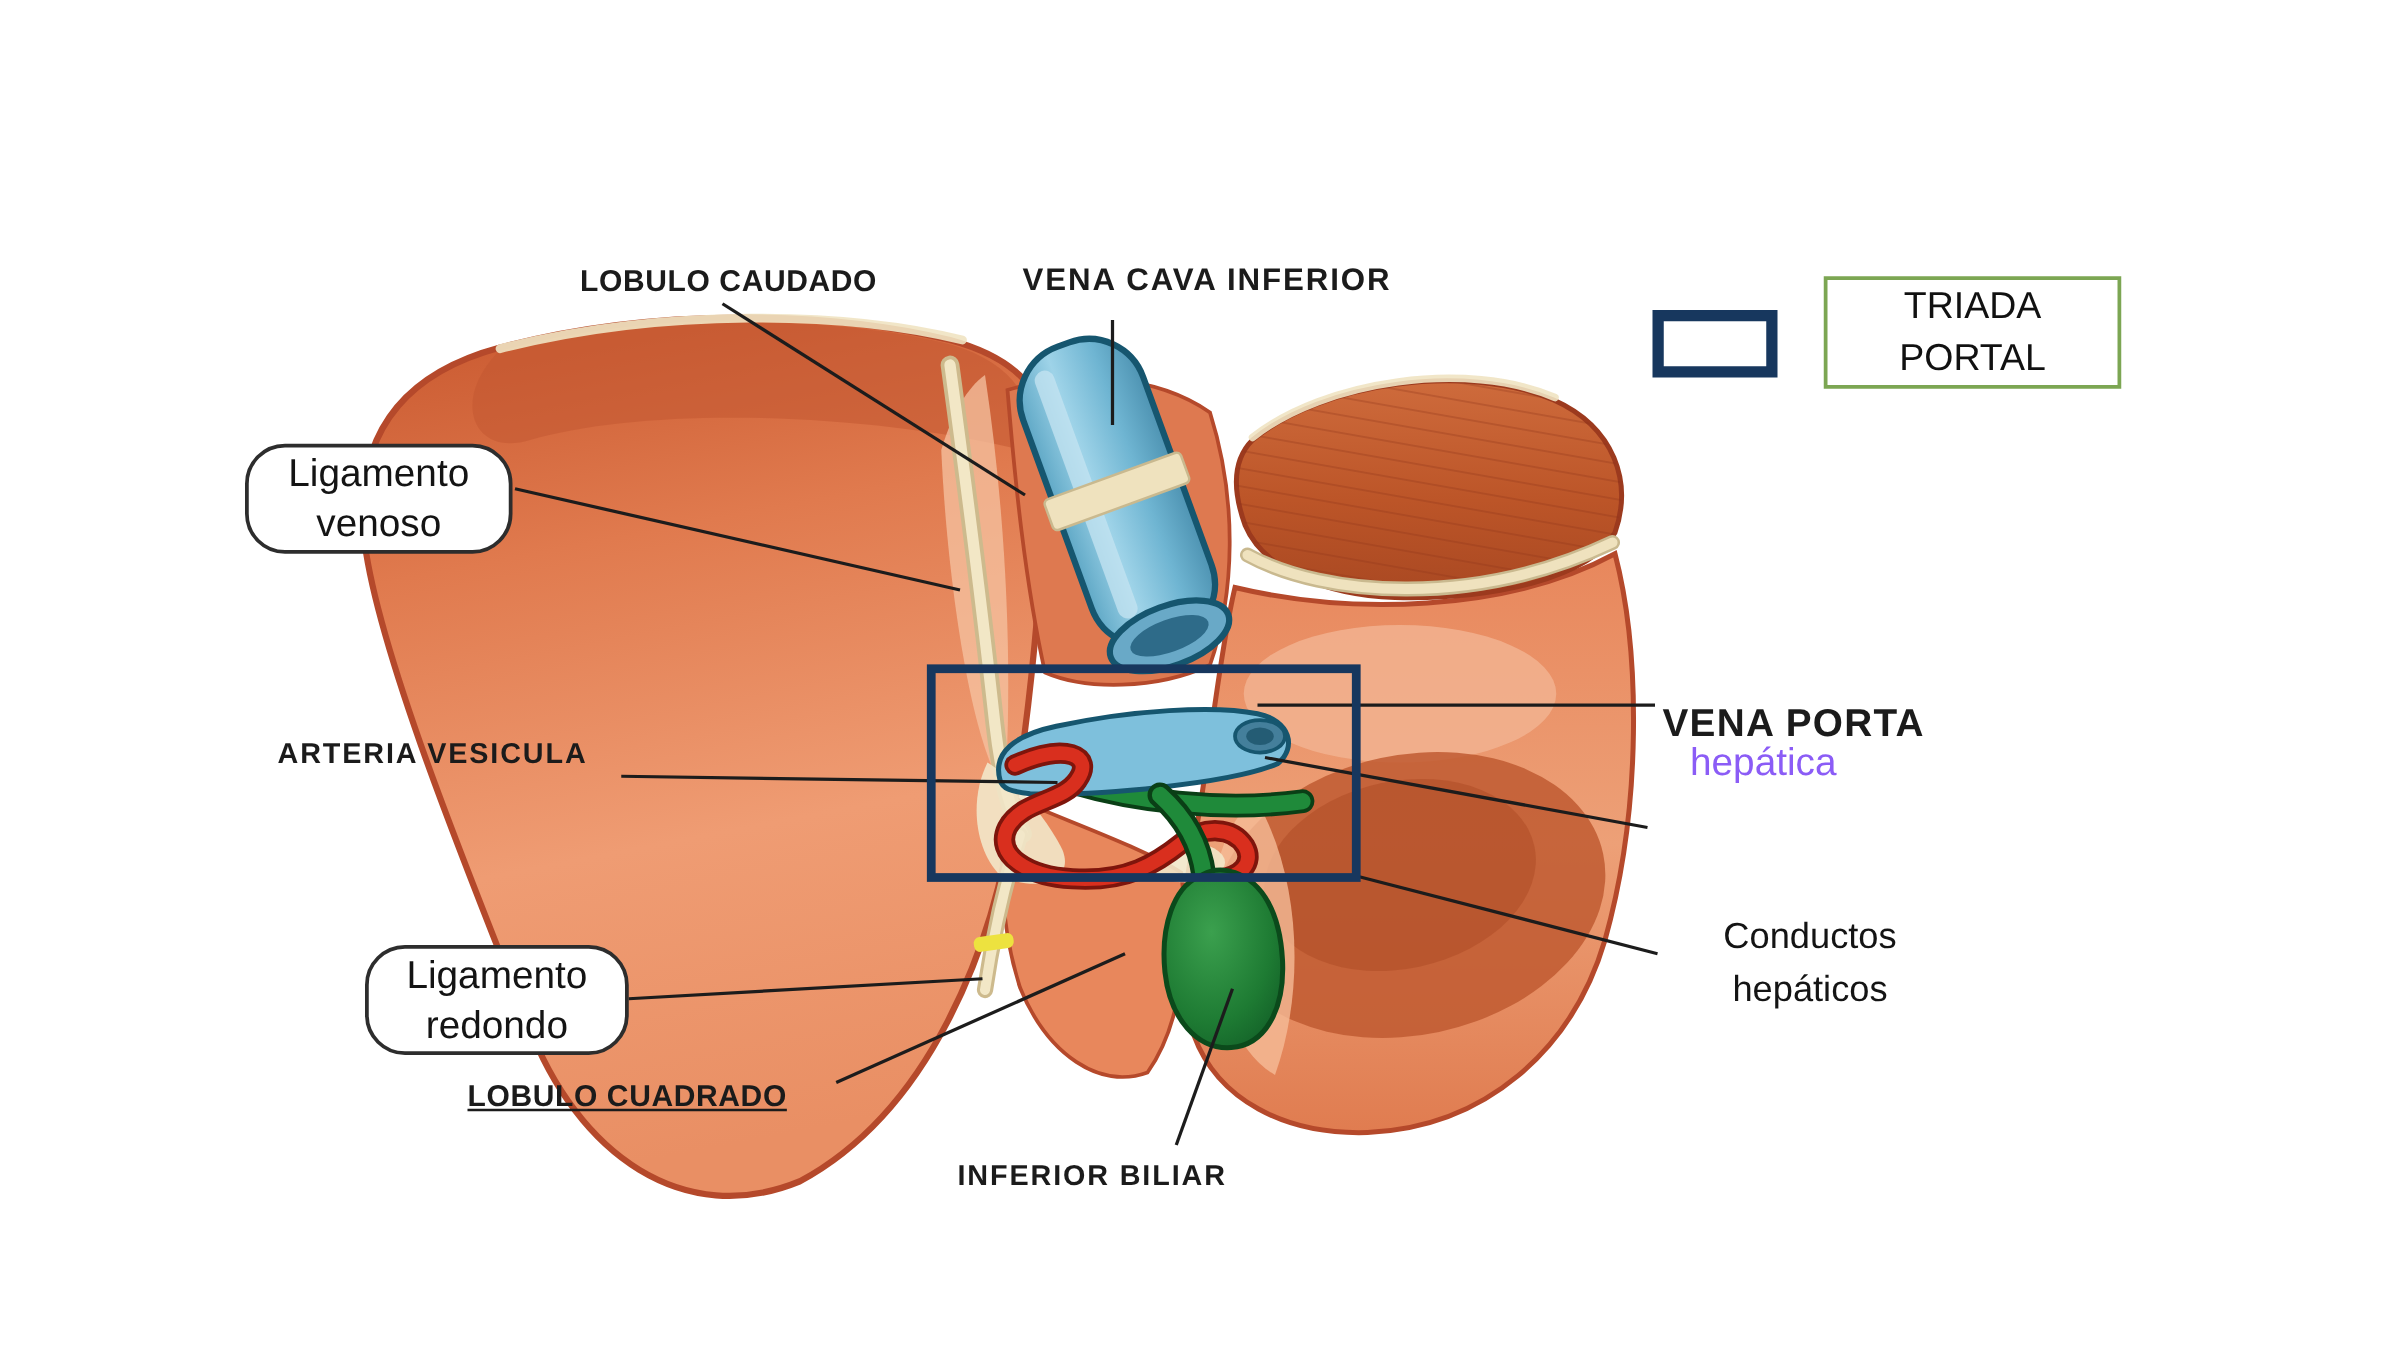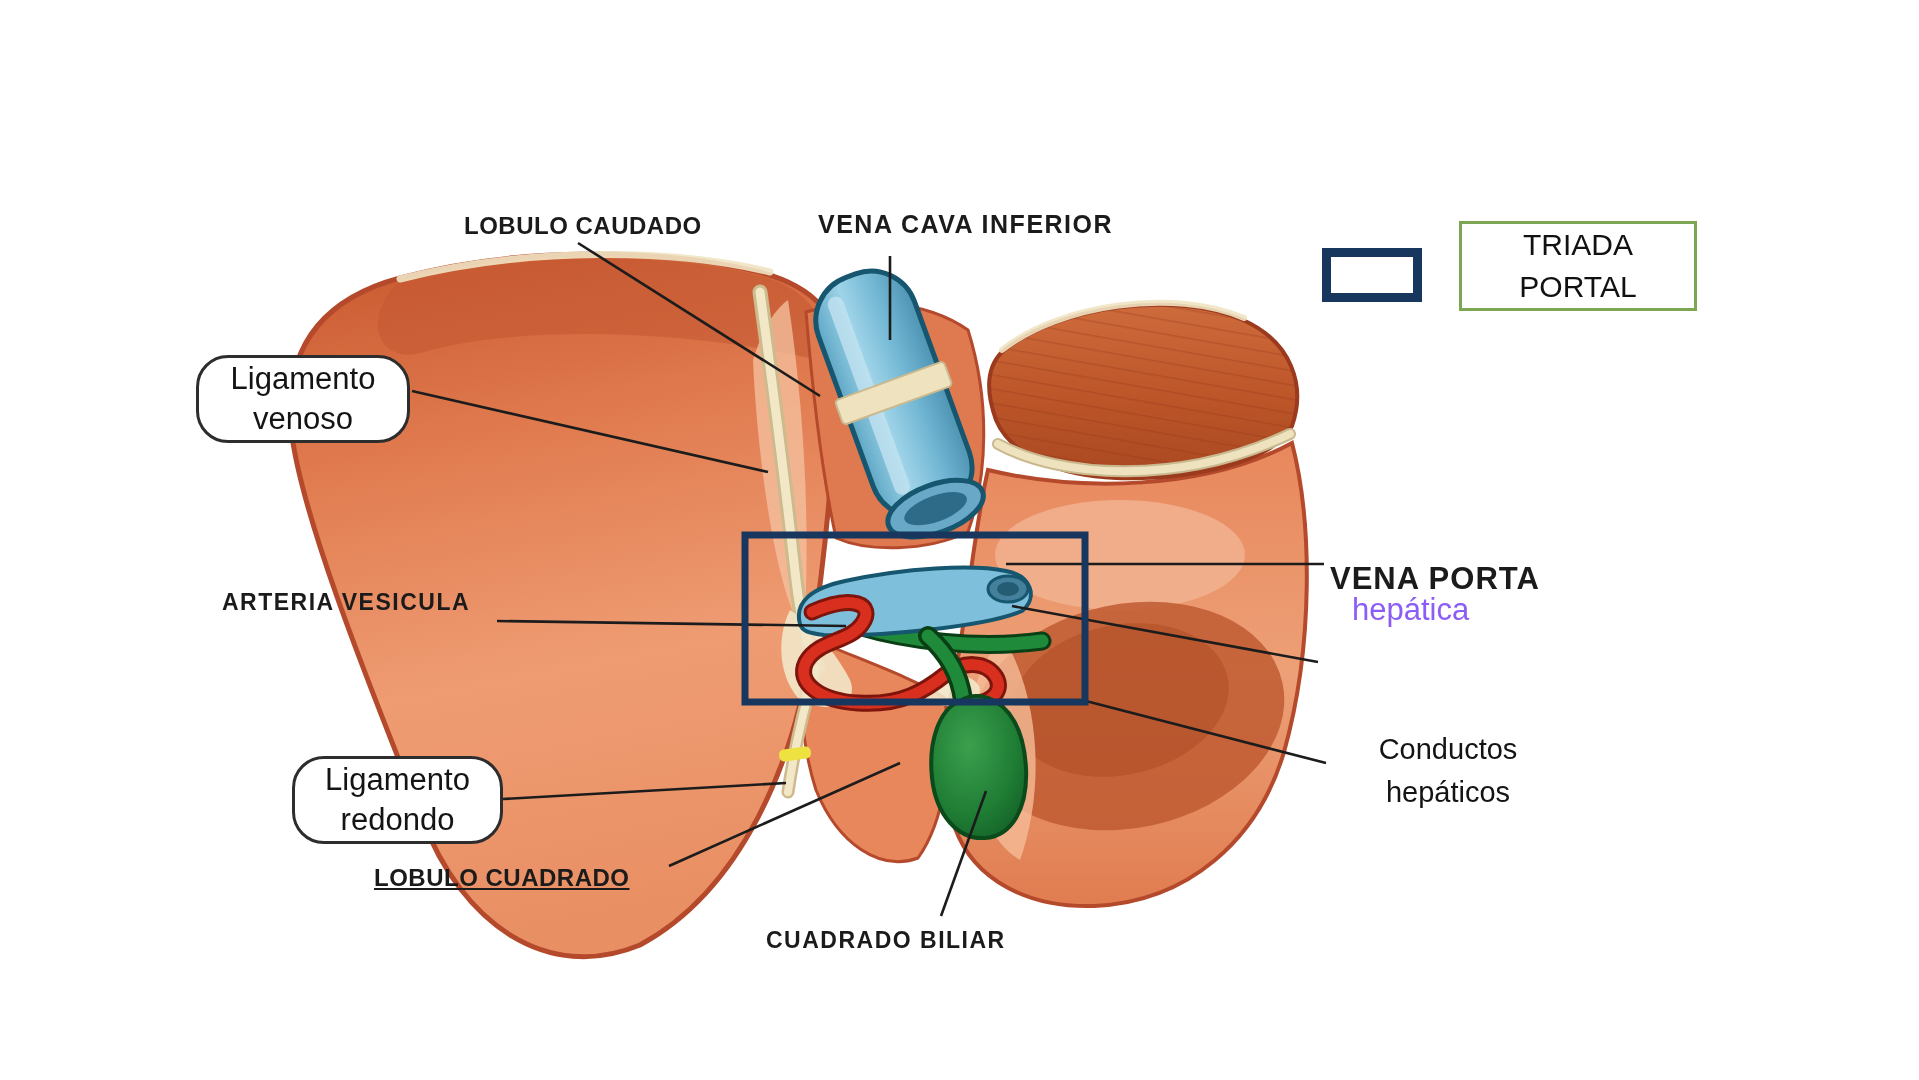--- a/index.html
+++ b/index.html
@@ -184,19 +184,19 @@
   <div id="lbl-vena-porta-sub" class="txt">hepática</div>
 
   <div id="lbl-conductos" class="txt">Conductos hepáticos</div>
 
   <div id="box-lig-redondo" class="callout">
     <span class="inner">Ligamento redondo</span>
   </div>
 
   <div id="lbl-lobulo-cuadrado" class="txt cap">LOBULO CUADRADO</div>
 
-  <div id="lbl-vesicula-biliar" class="txt cap">CUADRADO BILIAR</div>
+  <div id="lbl-vesicula-biliar" class="txt cap">INFERIOR BILIAR</div>
 
   <div id="triada-box">
     <span class="inner">TRIADA PORTAL</span>
   </div>
 
 </div>
 
 </body></html>

